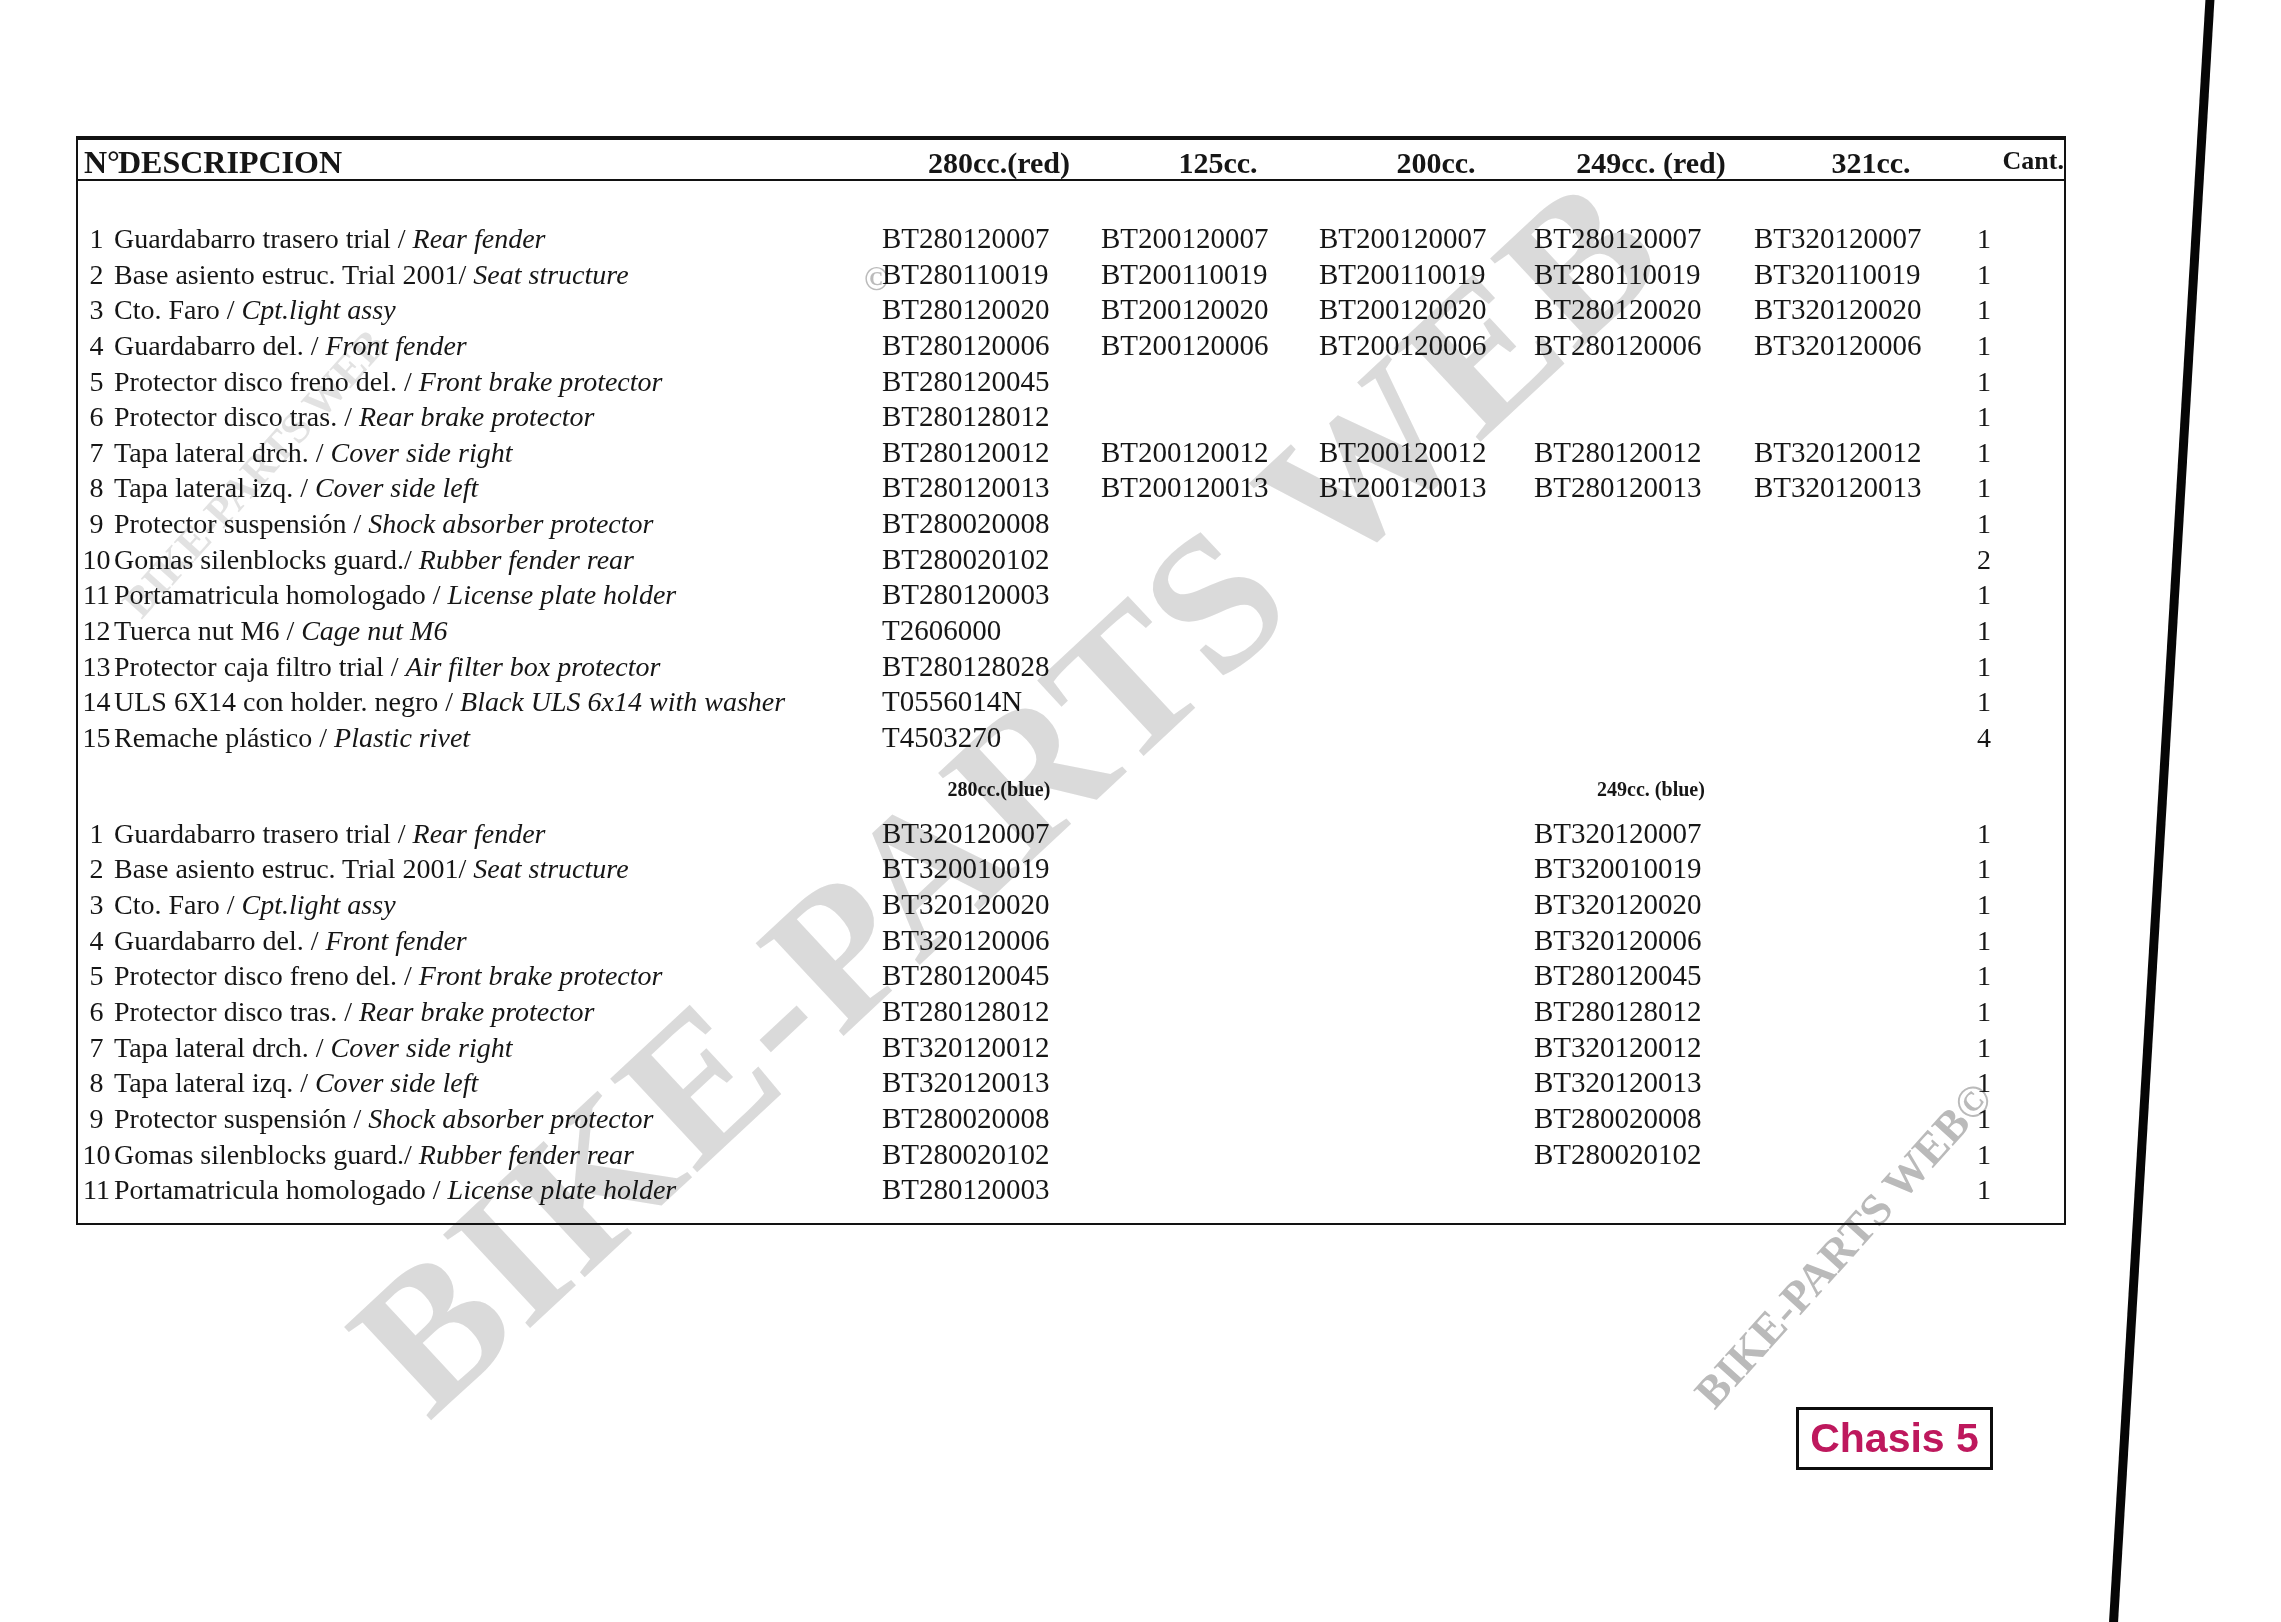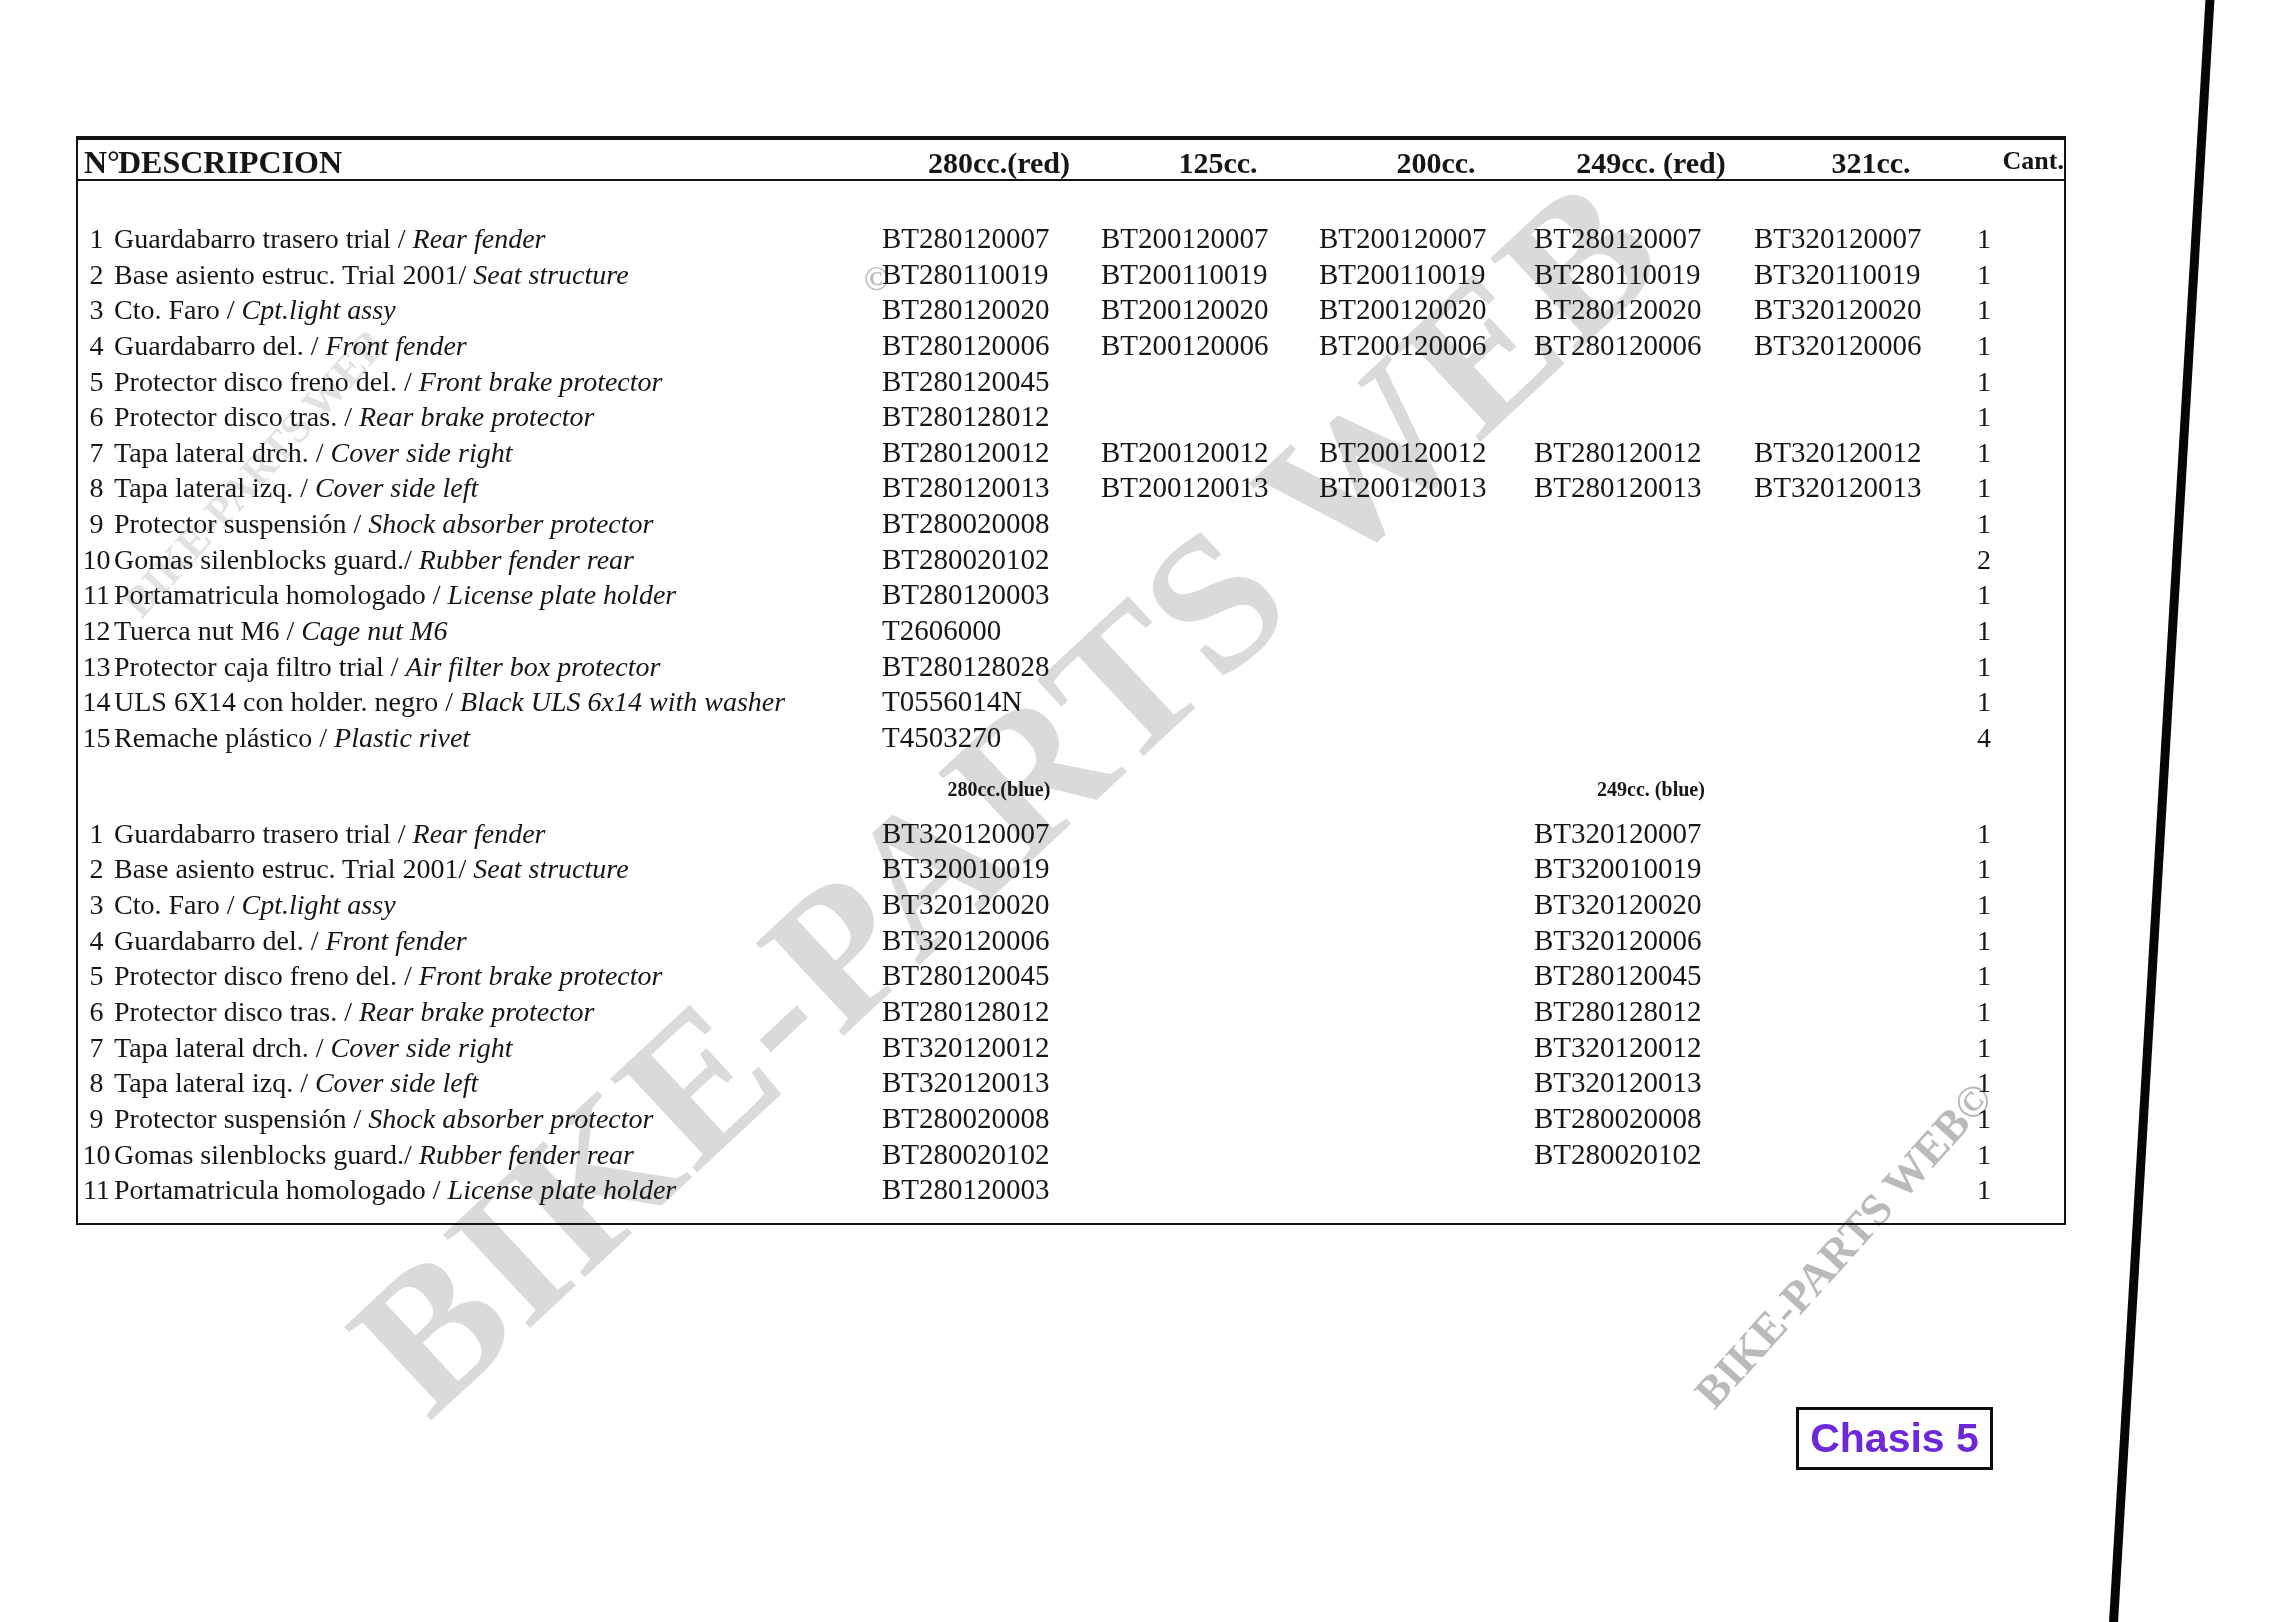--- a/index.html
+++ b/index.html
@@ -38,21 +38,21 @@
   .row{position:absolute;left:0;width:100%;height:35px;font-size:28px;line-height:33px;}
   .c-num{position:absolute;left:0;width:37px;text-align:center;}
   .c-desc{position:absolute;left:36px;white-space:nowrap;}
   .c-desc .en{font-style:italic;}
   .c-part{position:absolute;width:234px;font-size:29px;white-space:nowrap;}
   .c-cant{position:absolute;left:1867px;width:78px;text-align:center;}
   
   .chasis-box{position:absolute;left:1796px;top:1407px;width:191px;height:57px;
       border:3.9px solid #0d0d0d;display:flex;align-items:center;justify-content:center;
       font-family:"Liberation Sans","DejaVu Sans",sans-serif;font-weight:bold;font-size:41px;
-      color:#6d28d9;background:#fff;}
+      color:#be185d;background:#fff;}
 </style>
 </head>
 <body>
 
 <div class="sheet">
 
   <div class="wm wm-faint-tl">BIKE-PARTS WEB</div>
   <div class="wm wm-large">BIKE-PARTS WEB</div>
   <div class="wm wm-copy">©</div>
   <div class="wm wm-small-br">BIKE-PARTS WEB©</div>

